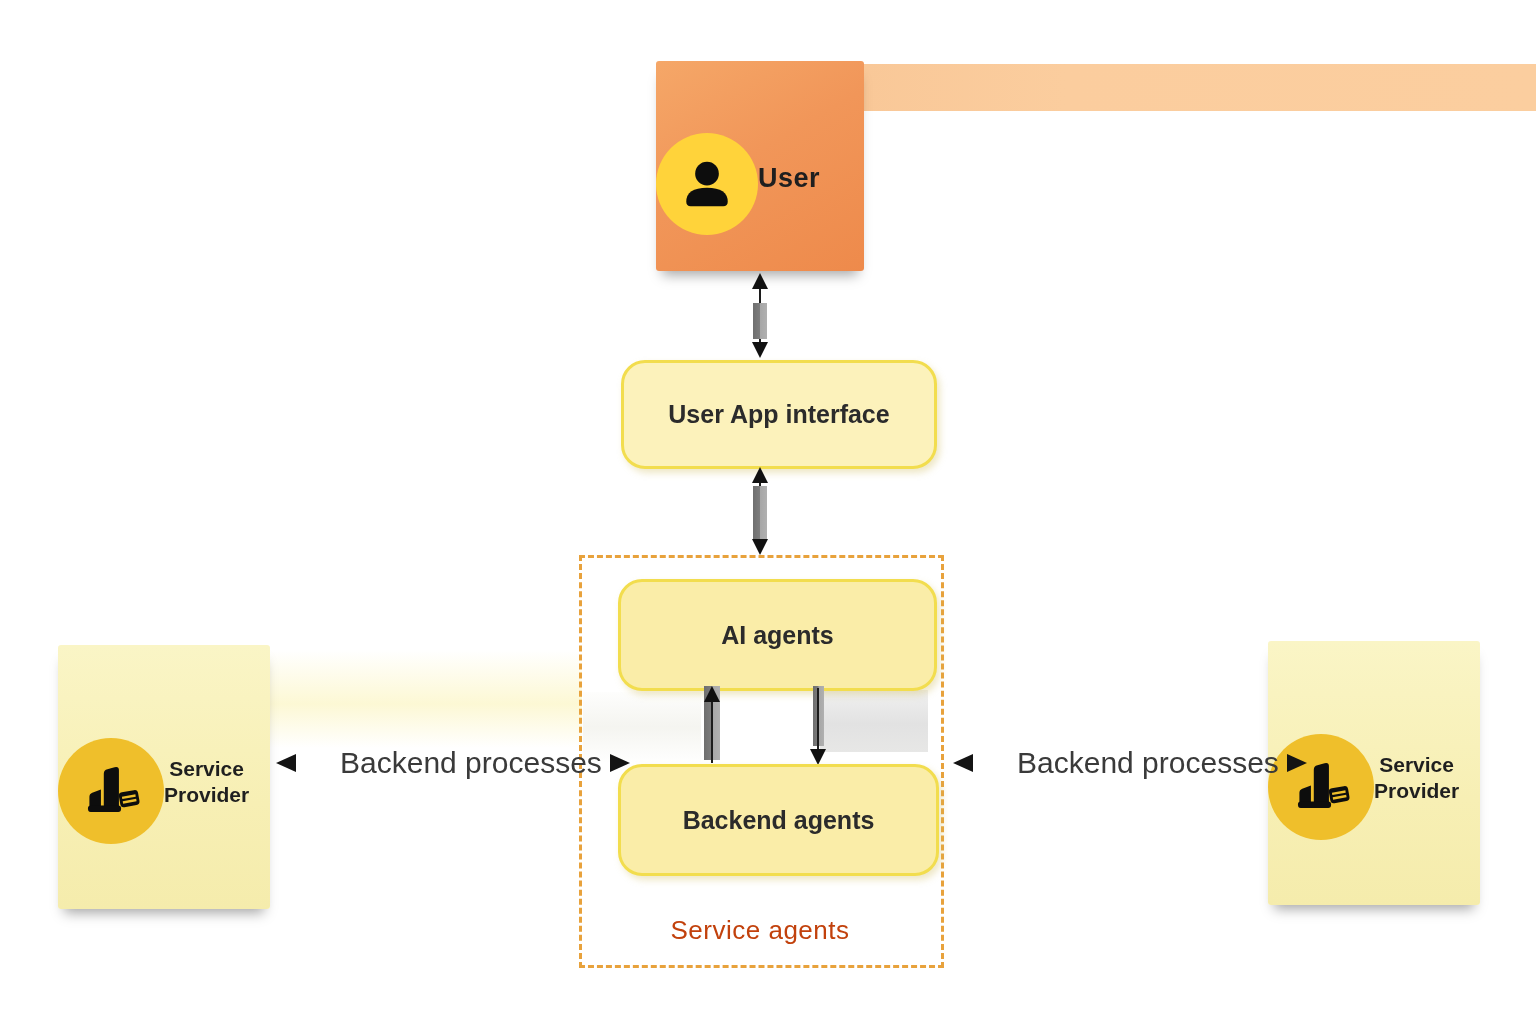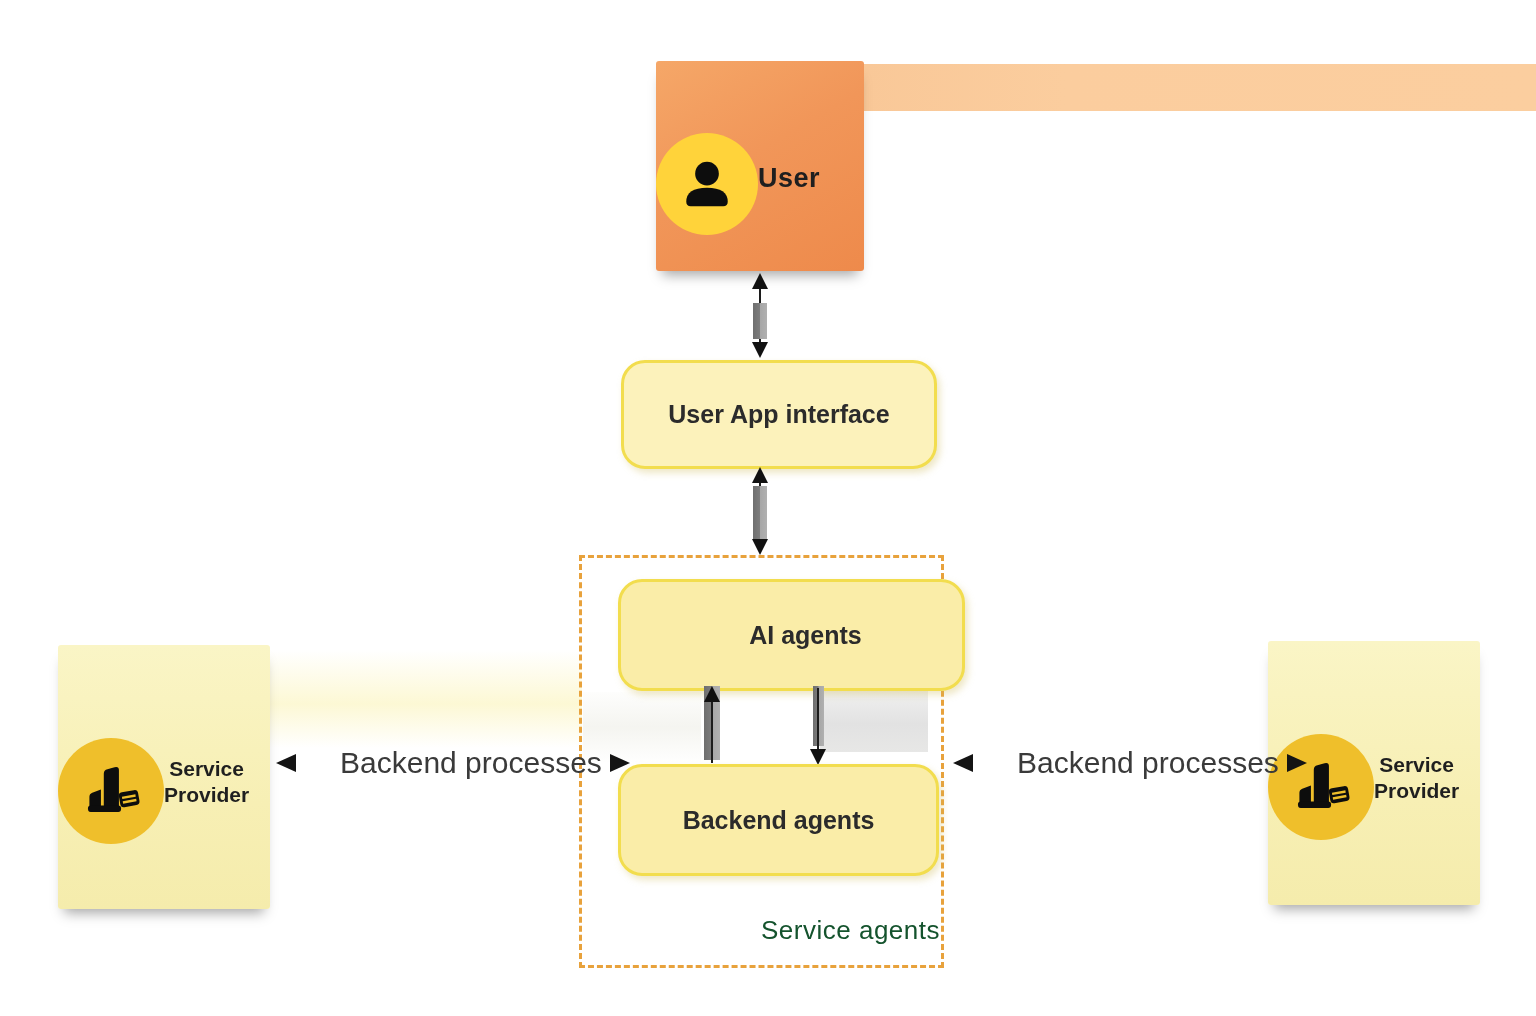--- a/index.html
+++ b/index.html
@@ -52,30 +52,30 @@
   .sp-label{font-size:21px;line-height:26px;margin-top:10px;}
   
   .pill{
     position:absolute;border:3px solid #f2dd4e;border-radius:24px;
     display:flex;align-items:center;justify-content:center;
     font-weight:bold;color:#2b2b2b;font-size:25px;
     box-shadow:3px 4px 7px rgba(205,185,90,0.35);
     margin-left:16px;
   }
   .pill-interface{left:605px;top:360px;width:310px;height:103px;background:#fcf2bb;}
-  .pill-ai{left:602px;top:579px;width:313px;height:106px;background:#faeda8;padding-left:28px;}
+  .pill-ai{left:602px;top:579px;width:313px;height:106px;background:#faeda8;}
   .pill-physical{left:602px;top:764px;width:315px;height:106px;background:#faeda8;}
   
   .dashed-container{
     position:absolute;left:579px;top:555px;width:359px;height:407px;
     border:3px dashed #e8a23c;background:transparent;
   }
   .service-agents-label{
-    position:absolute;left:580px;top:915px;width:360px;text-align:right;
-    font-size:26px;color:#14532d;letter-spacing:0.5px;
+    position:absolute;left:580px;top:915px;width:360px;text-align:center;
+    font-size:26px;color:#c2410c;letter-spacing:0.5px;
   }
   
   .varrow{position:absolute;width:0;}
   .varrow .shaft{position:absolute;left:-1px;top:2px;bottom:2px;width:2px;background:#1c1c1c;}
   .varrow .bar{position:absolute;}
   .bar-grad{background:linear-gradient(90deg,#6f6f6f 0%,#7d7d7d 49%,#a6a6a6 51%,#b0b0b0 100%);}
   .head{position:absolute;left:-8px;width:0;height:0;border-left:8px solid transparent;border-right:8px solid transparent;}
   .head-up{top:0;border-bottom:16px solid #111;}
   .head-down{bottom:0;border-top:16px solid #111;}
   

